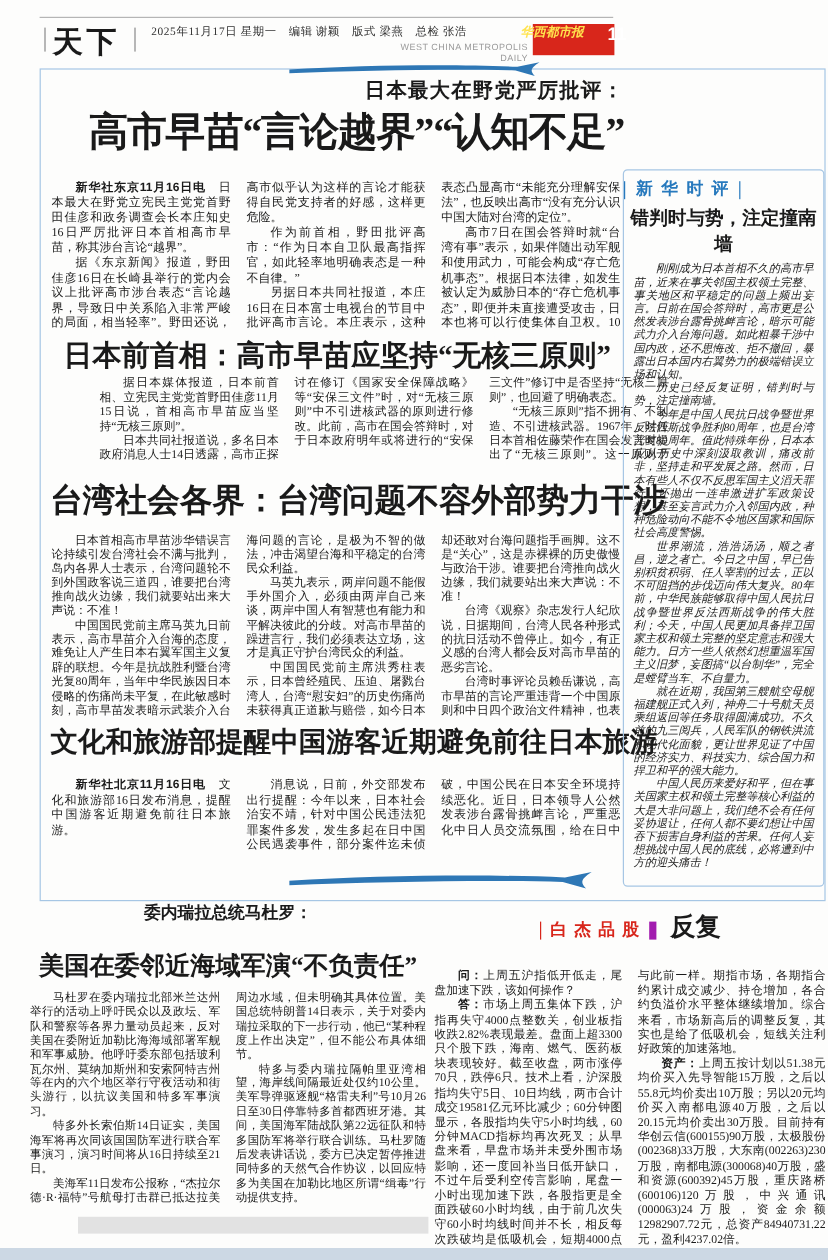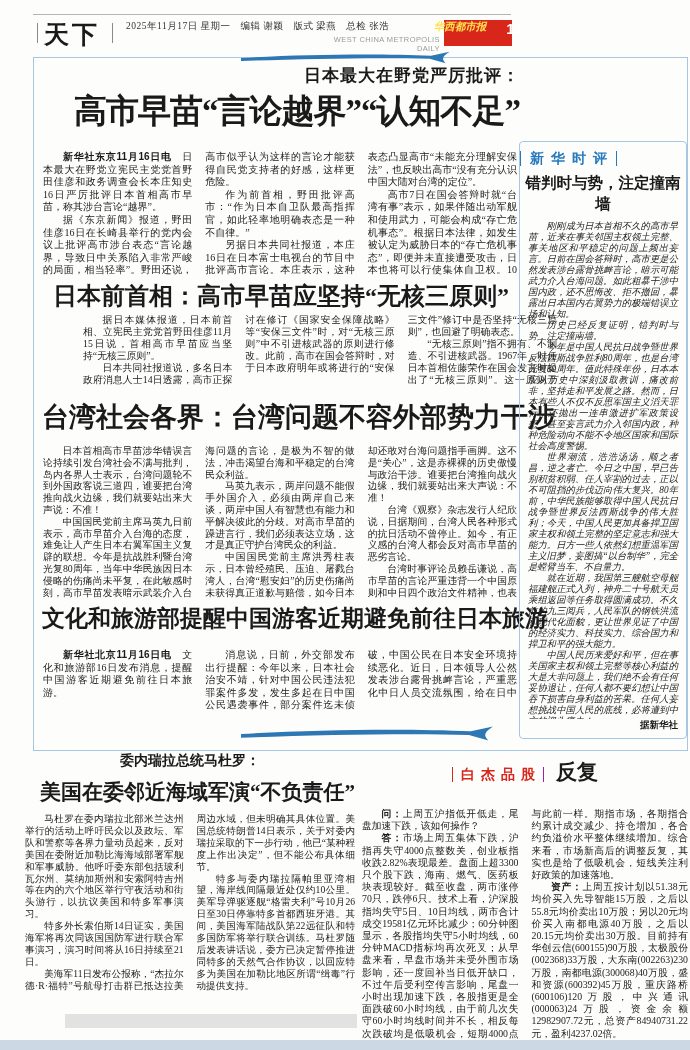--- a/index.html
+++ b/index.html
@@ -36,26 +36,26 @@
   .cmt-label-row{margin-top:7px;}
   .cmt-label{color:#2779bd;font-size:14px;font-weight:bold;letter-spacing:7px;
              border-left:1px solid #2779bd;border-right:1px solid #2779bd;padding:0 2px 0 9px;}
   .cmt-title{text-align:center;font-size:15.5px;font-weight:bold;margin-top:5px;}
   .cmt-body{flex:1;padding:6px 8px 2px 8px;font-size:9.3px;line-height:11px;
             font-style:italic;overflow:hidden;}
   .cmt-sign{padding:0 8px 6px 0;text-align:right;font-weight:bold;font-size:9.5px;}
   
   .mad-block{left:25px;top:752px;width:330px;}
   .mad-eyebrow{text-align:center;font-size:14px;font-weight:bold;}
-  .mad-title{text-align:right;font-size:21px;font-weight:bold;margin-top:8px;white-space:nowrap;}
+  .mad-title{text-align:center;font-size:21px;font-weight:bold;margin-top:21px;white-space:nowrap;}
   .mad-body{margin-top:7px;height:198px;font-size:9.6px;line-height:11.9px;}
   .stk-block{left:362px;top:758px;width:326px;}
   .stk-head{text-align:center;}
   .stk-brand{color:#d8261b;font-size:14px;font-weight:bold;letter-spacing:6px;
-             border-left:1px solid #d8261b;border-right:1px solid #a21caf;padding:0 2px 0 8px;}
+             border-left:1px solid #d8261b;border-right:6px solid #a21caf;padding:0 2px 0 8px;}
   .stk-title{font-size:21px;font-weight:bold;margin-left:8px;}
   .stk-body{margin-top:22px;height:254px;font-size:9.8px;line-height:12.2px;}
   .adbar{left:65px;top:1014px;width:292px;height:14px;background:#e2e2e2;}
   .bstrip{left:0;top:1040px;width:690px;height:10px;background:#ccd8e4;}
 </style>
 </head>
 <body>
 
 <div>
 
@@ -129,21 +129,20 @@
       <div class="cmt-title">错判时与势，注定撞南墙</div>
       <div class="cmt-body">
         <p>刚刚成为日本首相不久的高市早苗，近来在事关邻国主权领土完整、事关地区和平稳定的问题上频出妄言。日前在国会答辩时，高市更是公然发表涉台露骨挑衅言论，暗示可能武力介入台海问题。如此粗暴干涉中国内政，还不思悔改、拒不撤回，暴露出日本国内右翼势力的极端错误立场和认知。</p>
         <p>历史已经反复证明，错判时与势，注定撞南墙。</p>
         <p>今年是中国人民抗日战争暨世界反法西斯战争胜利80周年，也是台湾光复80周年。值此特殊年份，日本本应从历史中深刻汲取教训，痛改前非，坚持走和平发展之路。然而，日本有些人不仅不反思军国主义滔天罪行，还抛出一连串激进扩军政策设想，甚至妄言武力介入邻国内政，种种危险动向不能不令地区国家和国际社会高度警惕。</p>
         <p>世界潮流，浩浩汤汤，顺之者昌，逆之者亡。今日之中国，早已告别积贫积弱、任人宰割的过去，正以不可阻挡的步伐迈向伟大复兴。80年前，中华民族能够取得中国人民抗日战争暨世界反法西斯战争的伟大胜利；今天，中国人民更加具备捍卫国家主权和领土完整的坚定意志和强大能力。日方一些人依然幻想重温军国主义旧梦，妄图搞“以台制华”，完全是螳臂当车、不自量力。</p>
         <p>就在近期，我国第三艘航空母舰福建舰正式入列，神舟二十号航天员乘组返回等任务取得圆满成功。不久前的九三阅兵，人民军队的钢铁洪流和现代化面貌，更让世界见证了中国的经济实力、科技实力、综合国力和捍卫和平的强大能力。</p>
         <p>中国人民历来爱好和平，但在事关国家主权和领土完整等核心利益的大是大非问题上，我们绝不会有任何妥协退让，任何人都不要幻想让中国吞下损害自身利益的苦果。任何人妄想挑战中国人民的底线，必将遭到中方的迎头痛击！</p>
 
       </div>
-      <div class="cmt-sign">据新华社</div>
     </div>
   </div>
 
   <div class="abs mad-block">
     <div class="mad-eyebrow">委内瑞拉总统马杜罗：</div>
     <div class="mad-title">美国在委邻近海域军演“不负责任”</div>
     <div class="mad-body cols2 bodytxt">
       <p>马杜罗在委内瑞拉北部米兰达州举行的活动上呼吁民众以及政坛、军队和警察等各界力量动员起来，反对美国在委附近加勒比海海域部署军舰和军事威胁。他呼吁委东部包括玻利瓦尔州、莫纳加斯州和安索阿特吉州等在内的六个地区举行守夜活动和街头游行，以抗议美国和特多军事演习。</p>
       <p>特多外长索伯斯14日证实，美国海军将再次同该国国防军进行联合军事演习，演习时间将从16日持续至21日。</p>
       <p>美海军11日发布公报称，“杰拉尔德·R·福特”号航母打击群已抵达拉美周边水域，但未明确其具体位置。美国总统特朗普14日表示，关于对委内瑞拉采取的下一步行动，他已“某种程度上作出决定”，但不能公布具体细节。</p>

